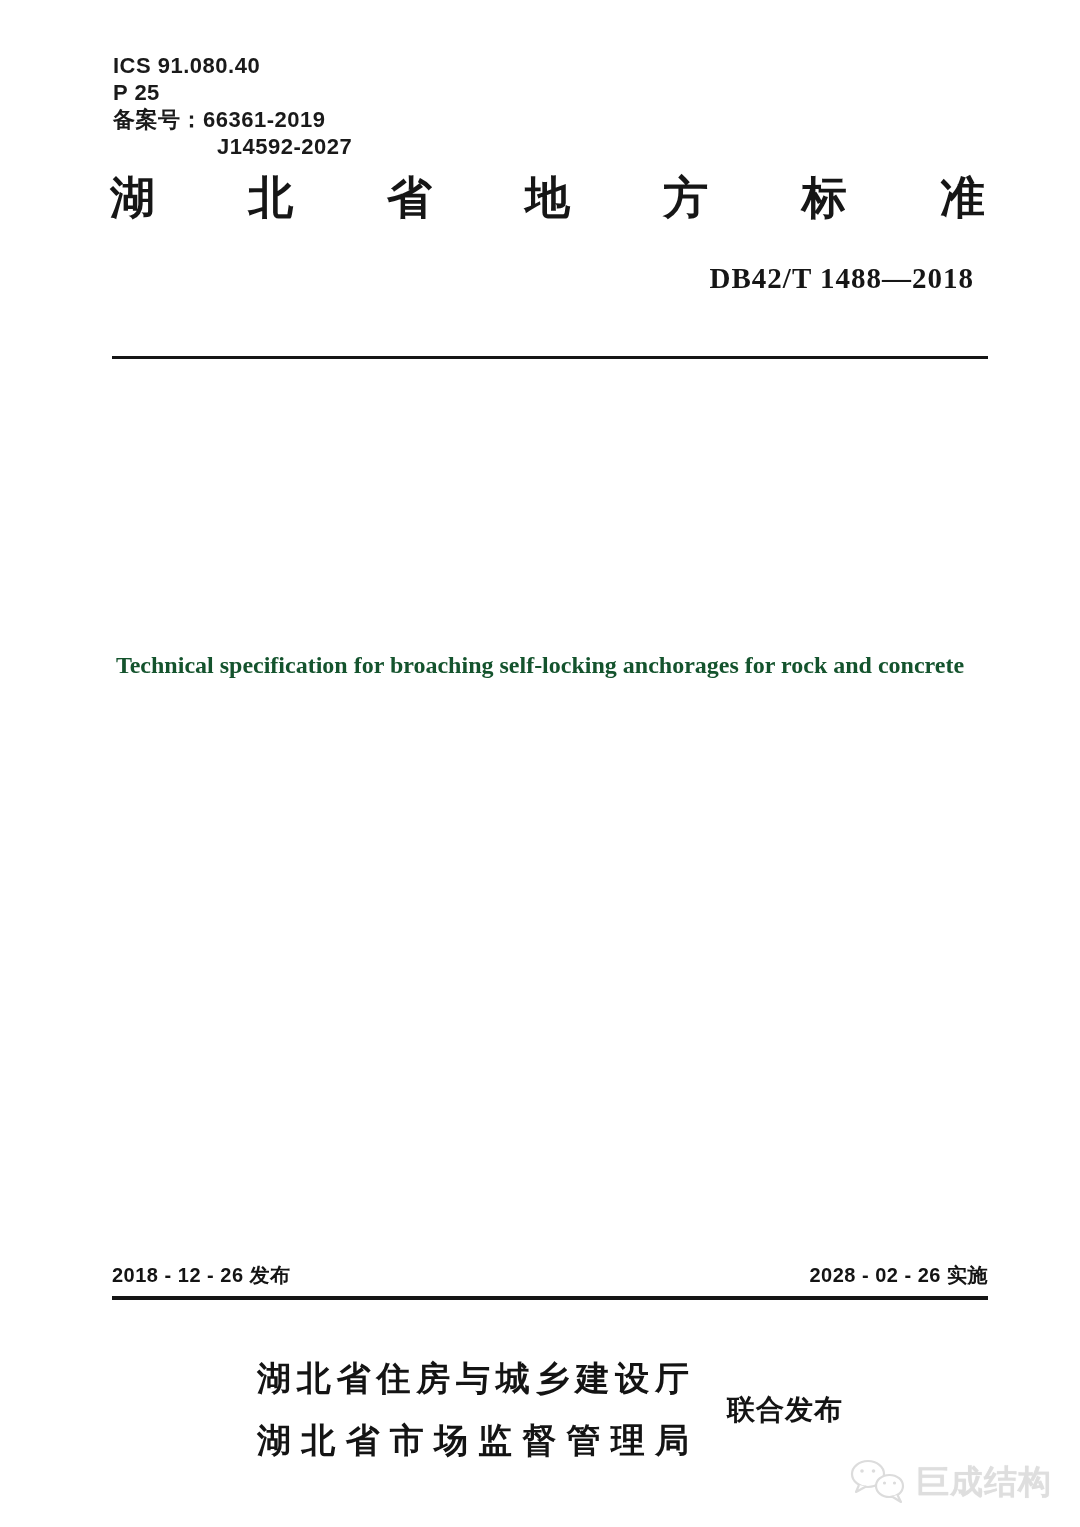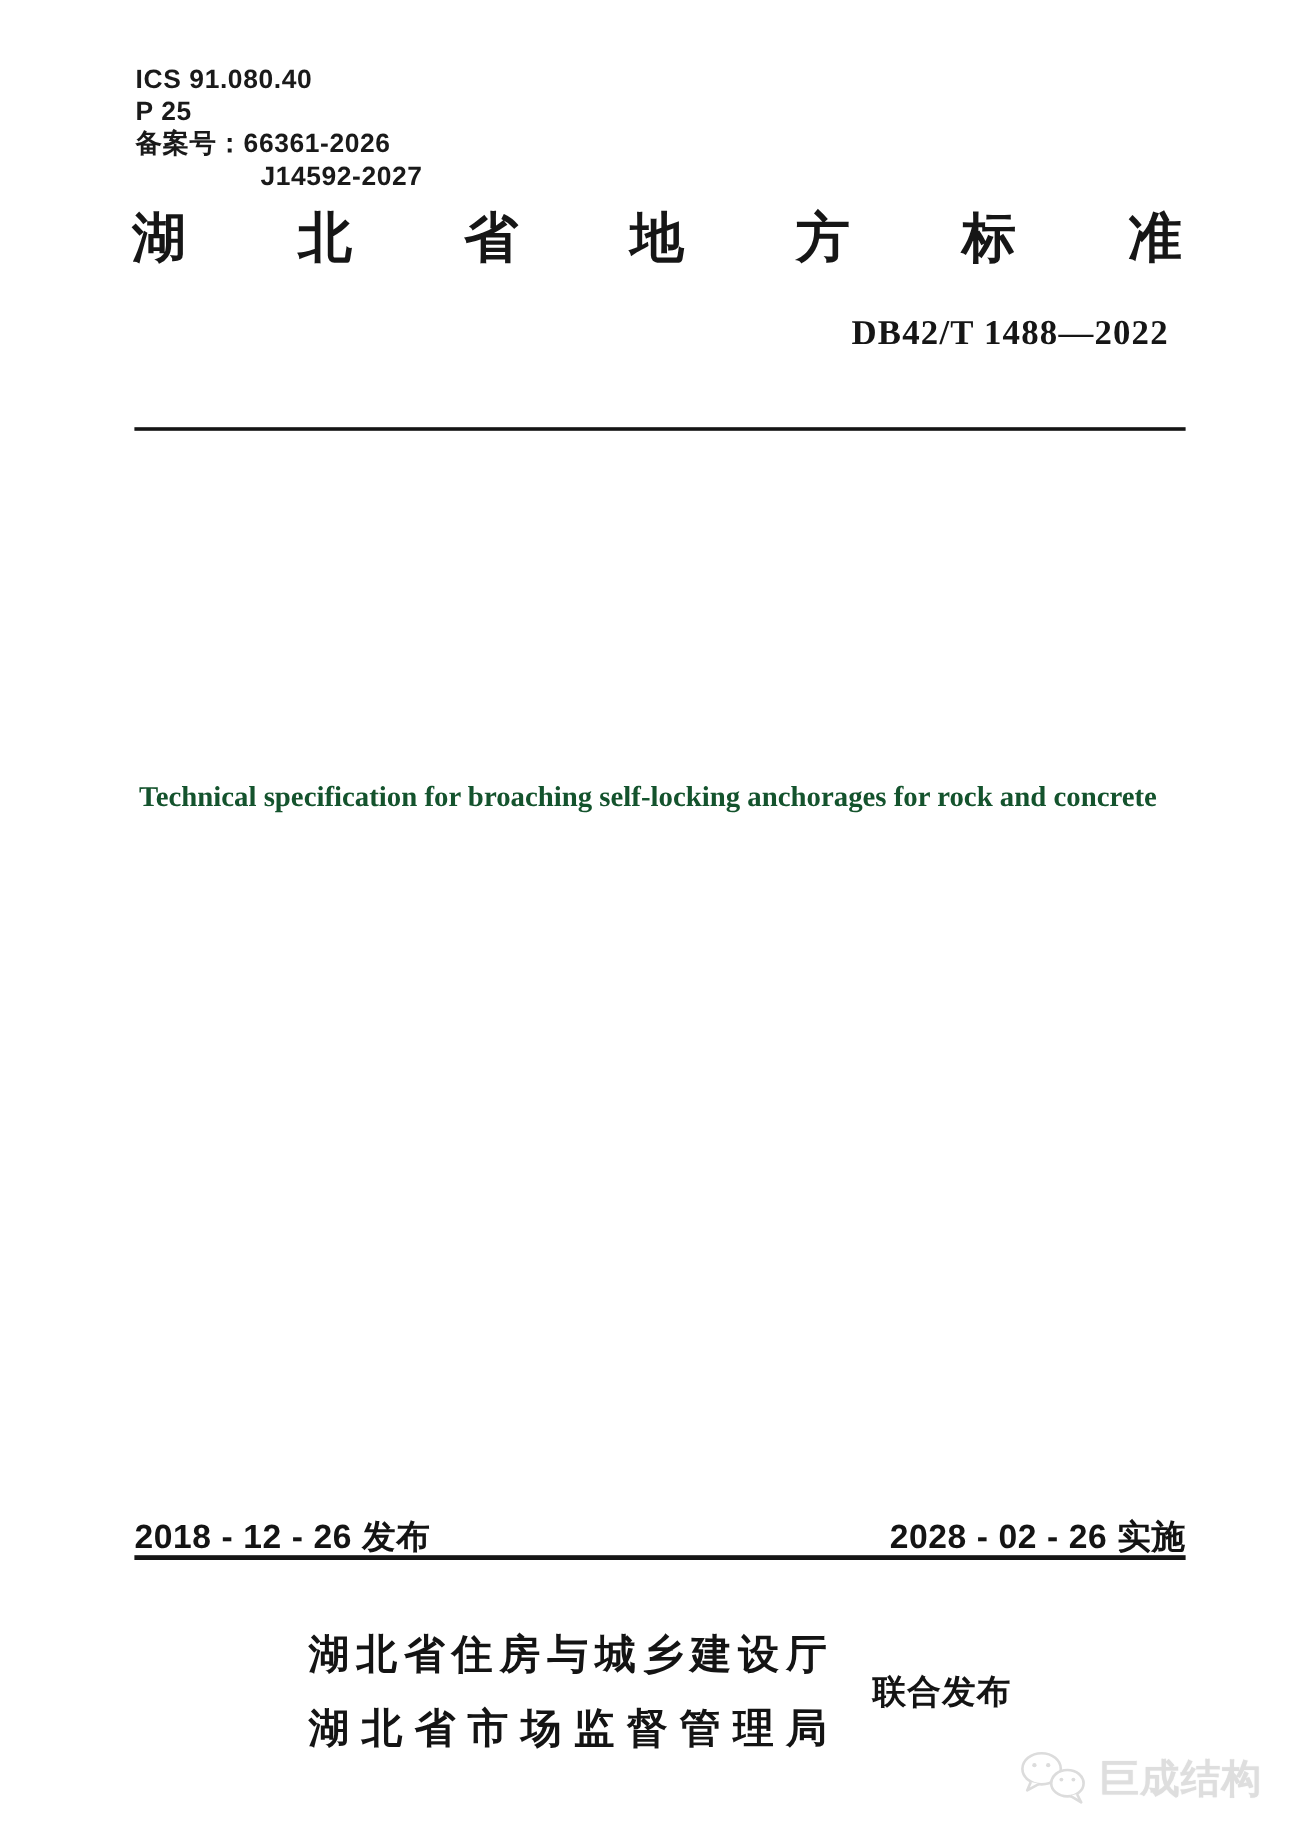--- a/index.html
+++ b/index.html
@@ -102,21 +102,21 @@
 
   
   .dates-row {
     position: absolute;
     left: 112px;
     top: 1262px;
     width: 876px;
     display: flex;
     justify-content: space-between;
     font-weight: 700;
-    font-size: 28px;
+    font-size: 20px;
     letter-spacing: 0.5px;
     color: #141414;
   }
 
   
   .publishers-row {
     position: absolute;
     left: 112px;
     top: 1356px;
     width: 876px;
@@ -166,36 +166,36 @@
   .watermark-icon svg { display: block; }
 </style>
 </head>
 <body>
 
 <div class="page">
 
   <div class="ics-block">
     <div data-bind="header.ics_code">ICS 91.080.40</div>
     <div data-bind="header.class_code">P 25</div>
-    <div data-bind="header.record_line1">备案号：66361-2026</div>
+    <div data-bind="header.record_line1">备案号：66361-2019</div>
     <div class="indent" data-bind="header.record_line2">J14592-2027</div>
   </div>
 
 
   <div class="standard-category" data-bind-justify="header.standard_category">
       <span>湖</span>
       <span>北</span>
       <span>省</span>
       <span>地</span>
       <span>方</span>
       <span>标</span>
       <span>准</span>
     </div>
 
-  <div class="standard-number" data-bind="header.standard_number">DB42/T 1488—2022</div>
+  <div class="standard-number" data-bind="header.standard_number">DB42/T 1488—2018</div>
 
   <div class="rule rule-top"></div>
 
   <div class="title-en" data-bind="title.en">Technical specification for broaching self-locking anchorages for rock and concrete</div>
 
   <div class="dates-row">
     <span data-bind="footer.issue_date">2018 - 12 - 26 发布</span>
     <span data-bind="footer.implement_date">2028 - 02 - 26 实施</span>
   </div>
 

